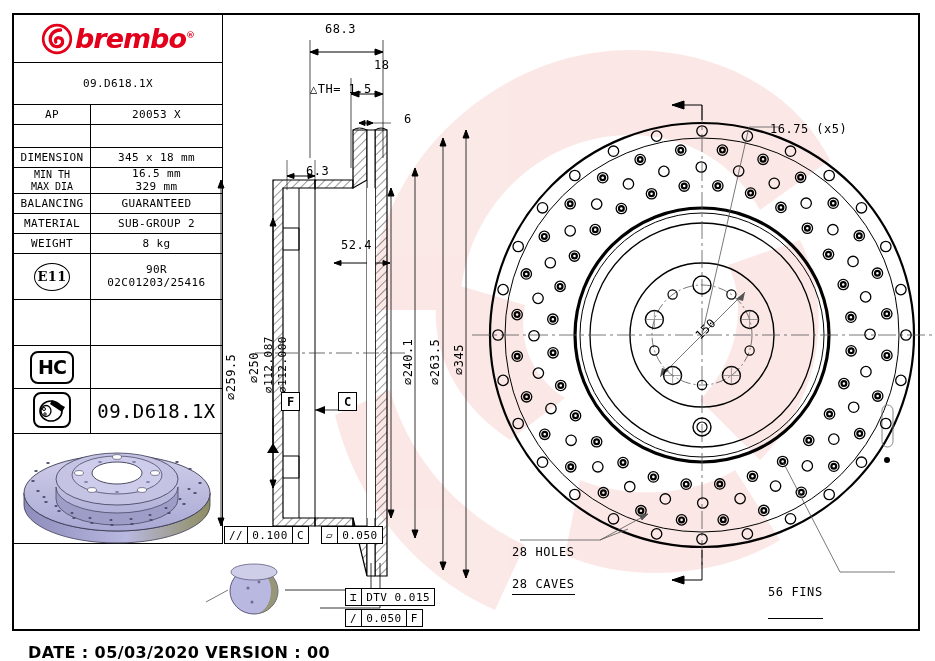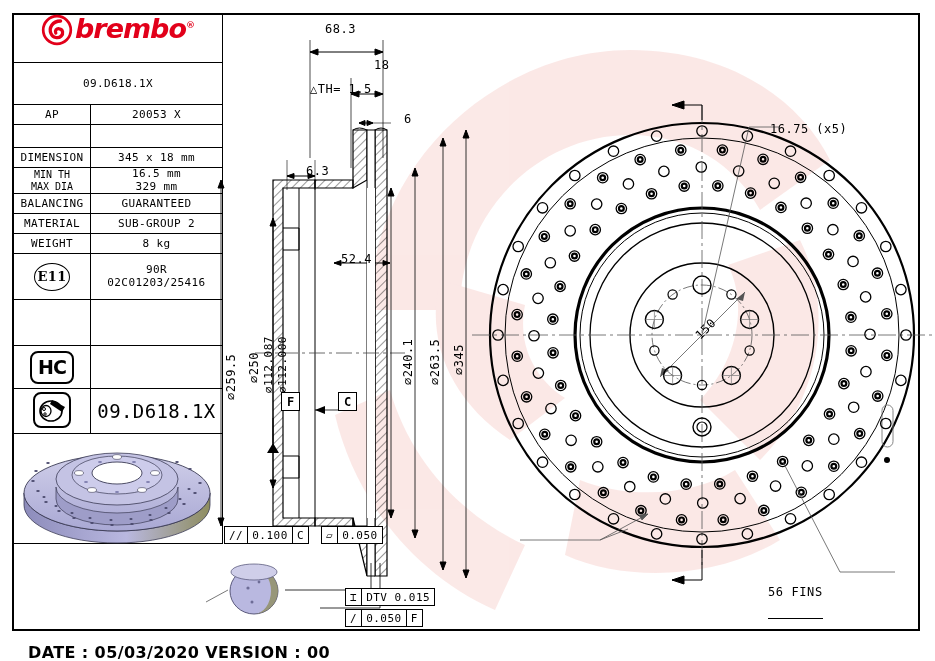--- a/index.html
+++ b/index.html
@@ -29,21 +29,21 @@
   .blankrow{height:23px;}
   .twoline{line-height:1.15;font-size:12.5px;padding:2px 0;}
   .twoline .s{font-size:10px;letter-spacing:0;}
   .e11cell{height:46px;}
   .tallblank{height:46px;}
   .hcrow{height:43px;}
   .iconrow{height:45px;}
   .previewrow{height:110px;}
 
   
-  .brembo{display:flex;align-items:flex-start;justify-content:center;gap:3px;height:100%;}
+  .brembo{display:flex;align-items:center;justify-content:center;gap:3px;height:100%;}
   .brembo .mark{width:30px;height:30px;flex:0 0 auto;}
   .brembo .word{font-family:"DejaVu Sans","Liberation Sans",sans-serif;
                 font-weight:bold;font-style:italic;font-size:27px;color:#e2001a;
                 letter-spacing:-1px;line-height:1;}
   .brembo .word sup{font-size:9px;vertical-align:super;}
 
   
   .e11{display:inline-block;width:34px;height:26px;border:1.6px solid #000;
        border-radius:50%;font-family:"DejaVu Serif","Liberation Serif",serif;
        font-weight:bold;font-size:13px;line-height:25px;}
@@ -365,21 +365,21 @@
       <path d="M156 545 L156 572 L70 572"></path>
       <path d="M165 545 L165 590 L105 590"></path>
     </g>
   </svg>
 
   <div class="dim" style="left:325px;top:22px">68.3</div>
   <div class="dim" style="left:374px;top:58px">18</div>
   <div class="dim" style="left:310px;top:82px">△TH= 1.5</div>
   <div class="dim" style="left:404px;top:112px">6</div>
   <div class="dim" style="left:306px;top:164px">6.3</div>
-  <div class="dim" style="left:341px;top:252px">52.4</div>
+  <div class="dim" style="left:341px;top:238px">52.4</div>
 
   <div class="dim vert" style="left:224px;top:400px;transform:rotate(-90deg)">⌀259.5</div>
   <div class="dim vert" style="left:247px;top:383px;transform:rotate(-90deg)">⌀250</div>
   <div class="dim vert sm" style="left:262px;top:393px;transform:rotate(-90deg)">⌀112.087</div>
   <div class="dim vert sm" style="left:276px;top:393px;transform:rotate(-90deg)">⌀112.000</div>
   <div class="dim vert" style="left:401px;top:385px;transform:rotate(-90deg)">⌀240.1</div>
   <div class="dim vert" style="left:428px;top:385px;transform:rotate(-90deg)">⌀263.5</div>
   <div class="dim vert" style="left:452px;top:375px;transform:rotate(-90deg)">⌀345</div>
 
   <div class="datum" style="left:281px;top:392px">F</div>
@@ -647,17 +647,19 @@
     </g>
     <g stroke="#000" fill="none" stroke-width="1">
       <line x1="222" y1="440" x2="222" y2="470"></line>
       <line x1="222" y1="470" x2="192" y2="470"></line>
       <path d="M192 470 l12 -4 l0 8 Z" fill="#000"></path>
     </g>
   </svg>
 
   <div class="dim" style="left:770px;top:122px">16.75 (x5)</div>
   <div class="dim" style="left:694px;top:322px;transform:rotate(-45deg)">150</div>
+  <div class="note" style="left:512px;top:544px;border-bottom:1px solid #000;padding-bottom:1px"><span>28 HOLES</span>
+    <br><span>28 CAVES</span></div>
   <div class="note" style="left:768px;top:584px;border-bottom:1px solid #000;padding-bottom:18px">56 FINS</div>
 
   <div class="footer" style="left:28px;top:643px">DATE : 05/03/2020 VERSION : 00</div>
 
 </div>
 
 </body></html>

